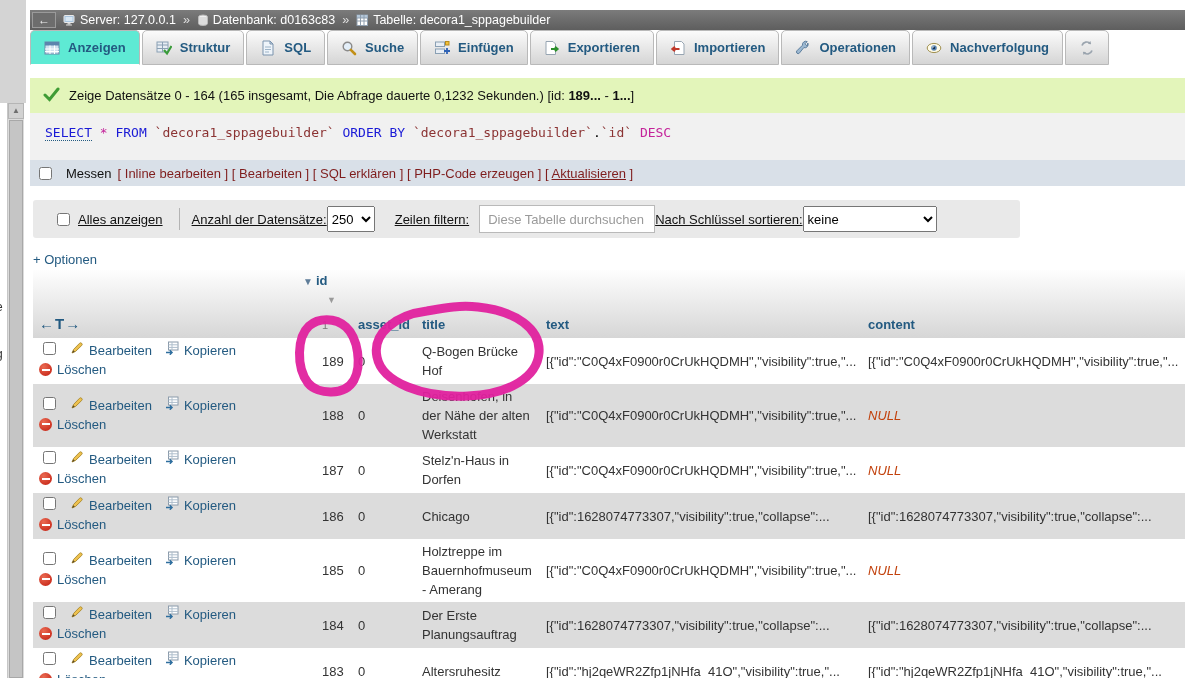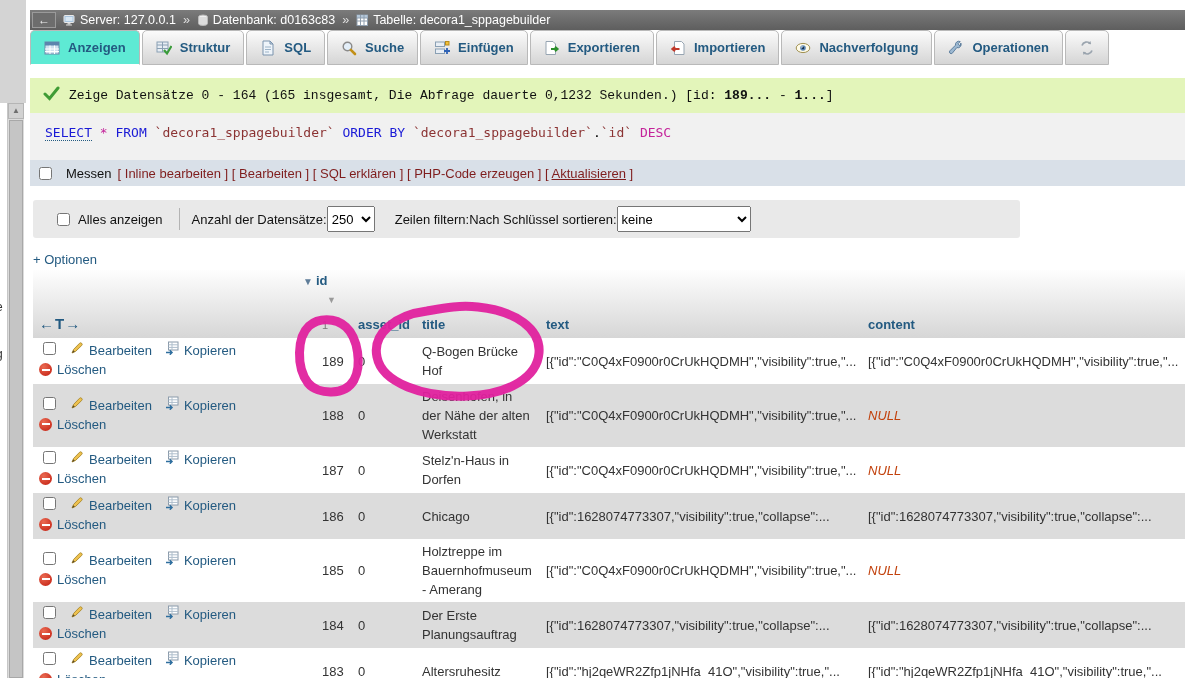--- a/index.html
+++ b/index.html
@@ -30,41 +30,41 @@
   
   .tabbar{position:absolute;top:30px;left:0;right:0;height:35px;display:flex;gap:2px;overflow:hidden;}
   .tab{display:flex;align-items:center;gap:8px;padding:0 13px;border:1px solid #b9b9b9;
     border-radius:5px 5px 0 0;background:linear-gradient(#fbfbfb,#d5d5d5);
     color:#235a81;font-weight:bold;white-space:nowrap;cursor:pointer;box-sizing:border-box;}
   .tab.active{background:#5eead4;border-bottom-color:#fff;}
   .tab .ic{display:inline-flex;}
 
   
   .success{position:absolute;top:78px;left:0;right:0;height:35px;background:#e3f5ba;
-    display:flex;align-items:center;gap:9px;padding-left:13px;box-sizing:border-box;color:#111;font-family:Liberation Mono, monospace;}
+    display:flex;align-items:center;gap:9px;padding-left:13px;box-sizing:border-box;color:#111;}
 
   
   .sqlbox{position:absolute;top:113px;left:0;right:0;height:47px;background:#f1f1f1;
     padding:12px 0 0 15px;box-sizing:border-box;}
   .sql{font-family:"DejaVu Sans Mono",monospace;font-size:13px;white-space:pre;color:#000;}
   .sql .kw{color:#1a1ad6;}
   .sql .op{color:#c4239a;}
   .sql .ident{color:#8b3333;}
   .sql .link{border-bottom:1px dotted #235a81;cursor:pointer;}
 
   
   .profiling{position:absolute;top:160px;left:0;right:0;height:26px;background:#d9e0e8;
     display:flex;align-items:center;gap:6px;padding-left:9px;box-sizing:border-box;color:#111;}
   .profiling a{color:#7f1d1d;text-decoration:none;cursor:pointer;white-space:pre;}
   .profiling a u{text-decoration:underline;}
 
   
   .controls{position:absolute;top:200px;left:3px;width:987px;height:38px;background:#e9e9e9;
     border-radius:3px;display:flex;align-items:center;padding-left:24px;box-sizing:border-box;color:#111;}
-  .controls label{white-space:nowrap;}
+  .controls label{white-space:nowrap;text-decoration:underline;}
   .vsep{width:1px;height:22px;background:#b3b3b3;margin:0 12px 0 16px;}
   .controls select{font:13px "Liberation Sans",sans-serif;height:26px;margin:0;}
   .sel-rows{width:48px;margin-left:14px;}
   .sel-sort{width:134px;margin-left:28px;}
   .filter-input{width:176px;height:28px;border:1px solid #b9b9b9;padding:0 8px;margin-left:10px;
     font:13px "Liberation Sans",sans-serif;box-sizing:border-box;}
   .filter-input::placeholder{color:#9a9a9a;}
   .cb{margin:0 8px 0 0;}
   .gap20{margin-left:20px;} .gap8{margin-left:0;}
 
@@ -215,35 +215,35 @@
             <svg width="16" height="16">
               <path d="M4.5 1.5 H11.5 L14 4 V14.5 H4.5 Z" fill="#fff" stroke="#97a5b2"></path>
               <path d="M9.5 9 H2.6 M5 6.7 L2.3 9 L5 11.3" stroke="#c0392b" stroke-width="2" fill="none"></path>
             </svg>
           </span>
           <span>Importieren</span>
         </div>
         <div class="tab">
           <span class="ic">
             <svg width="16" height="16">
+              <path d="M12.8 3 a3.3 3.3 0 0 1 -4 4.6 L4.3 13.2 a1.7 1.7 0 0 1 -2.4 -2.4 L7.5 5.2 A3.3 3.3 0 0 1 12.2 1.6 L10 3.8 L12.2 6 Z" fill="#9db9d2" stroke="#5e7f9e"></path>
+            </svg>
+          </span>
+          <span>Operationen</span>
+        </div>
+        <div class="tab">
+          <span class="ic">
+            <svg width="16" height="16">
               <ellipse cx="8" cy="8" rx="6.8" ry="4.6" fill="#fffbe8" stroke="#a09050"></ellipse>
               <circle cx="8" cy="8" r="2.8" fill="#5b86b5"></circle>
               <circle cx="8" cy="8" r="1.2" fill="#17324d"></circle>
               <circle cx="7" cy="7" r="0.7" fill="#fff"></circle>
             </svg>
           </span>
           <span>Nachverfolgung</span>
-        </div>
-        <div class="tab">
-          <span class="ic">
-            <svg width="16" height="16">
-              <path d="M12.8 3 a3.3 3.3 0 0 1 -4 4.6 L4.3 13.2 a1.7 1.7 0 0 1 -2.4 -2.4 L7.5 5.2 A3.3 3.3 0 0 1 12.2 1.6 L10 3.8 L12.2 6 Z" fill="#9db9d2" stroke="#5e7f9e"></path>
-            </svg>
-          </span>
-          <span>Operationen</span>
         </div>
         <div class="tab">
           <span class="ic">
             <svg width="16" height="16">
               <path d="M3 5.5 a5 5 0 0 1 8.5 -1.8 M13 10.5 a5 5 0 0 1 -8.5 1.8" stroke="#9aa4ae" stroke-width="1.7" fill="none"></path>
               <path d="M11.5 1 L12 4.2 L8.8 3.8 Z M4.5 15 L4 11.8 L7.2 12.2 Z" fill="#9aa4ae"></path>
             </svg>
           </span>
         </div>
       </div>
@@ -267,20 +267,21 @@
 
     <div class="controls">
       <input type="checkbox" class="cb" style="">
       <label>Alles anzeigen</label>
       <span class="vsep"></span>
       <label>Anzahl der Datensätze:</label>
       <select class="sel-rows">
         <option>250</option>
       </select>
       <label class="gap20">Zeilen filtern:</label>
+      <input type="text" class="filter-input" placeholder="Diese Tabelle durchsuchen" style="">
       <label class="gap8">Nach Schlüssel sortieren:</label>
       <select class="sel-sort">
         <option>keine</option>
       </select>
     </div>
 
     <a class="options">+ Optionen</a>
 
     <table class="grid">
       <colgroup>

